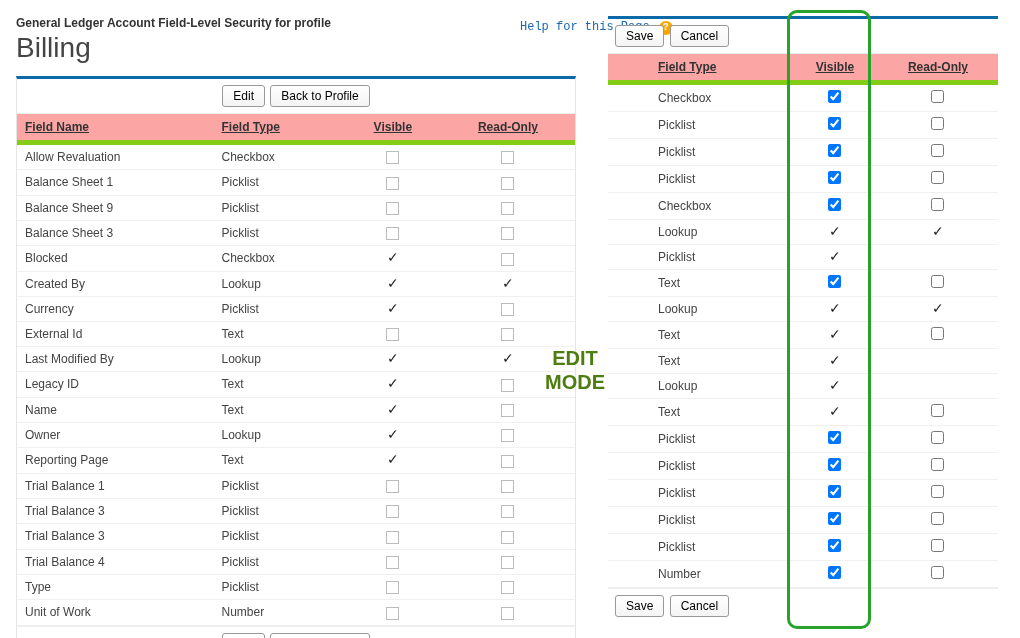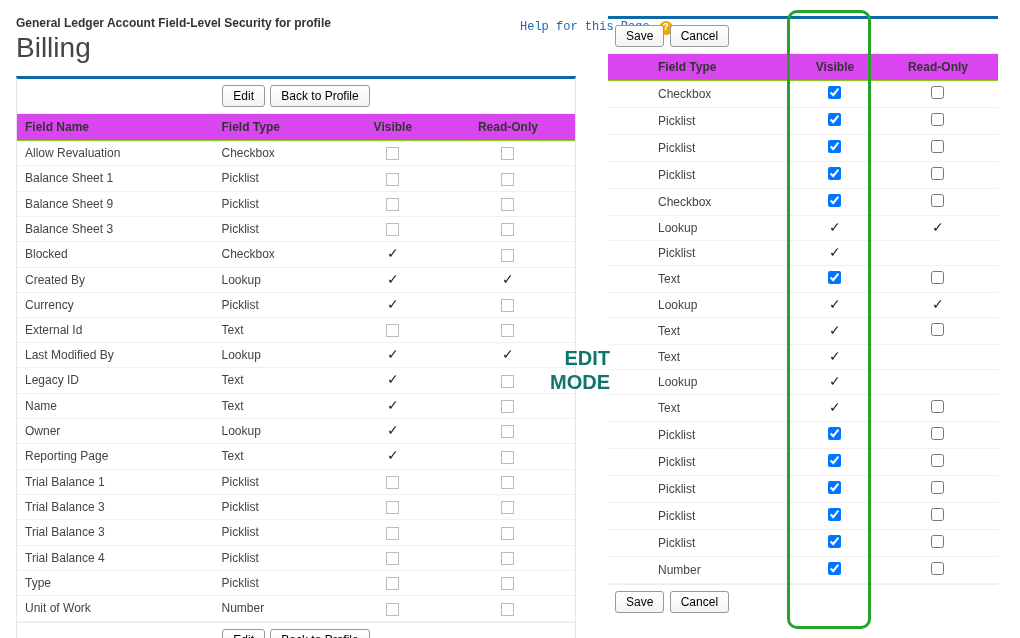--- a/index.html
+++ b/index.html
@@ -28,23 +28,23 @@
     border-top: 3px solid #0d6aa8;
     margin-left: 8px;
   }
   .edit-mode-label {
     position: absolute;
     left: -60px;
     top: 330px;
     font-weight: bold;
     font-size: 20px;
     line-height: 1.2;
-    color: #0f766e;
+    color: #4d7c0f;
     width: 70px;
-    text-align: right;
+    text-align: center;
   }
   .breadcrumb {
     font-weight: bold;
     font-size: 12px;
     color: #333;
     margin-bottom: 2px;
   }
   .page-title {
     font-size: 28px;
     color: #444;
@@ -95,22 +95,23 @@
   table.fls {
     width: 100%;
     border-collapse: collapse;
   }
   table.fls th {
     text-align: left;
     font-size: 12px;
     font-weight: bold;
     color: #333;
     padding: 6px 8px;
-    border-bottom: 1px solid #84cc16;
-    background: #d946ef;
+    border-bottom: 5px solid #84cc16;
+    background: #fca5a5;
+    text-decoration: underline;
   }
   table.fls th.center, table.fls td.center { text-align: center; }
   table.fls td {
     font-size: 12px;
     color: #444;
     padding: 5px 8px;
     border-bottom: 1px solid #f0f0f0;
   }
   .chk {
     display: inline-block;

